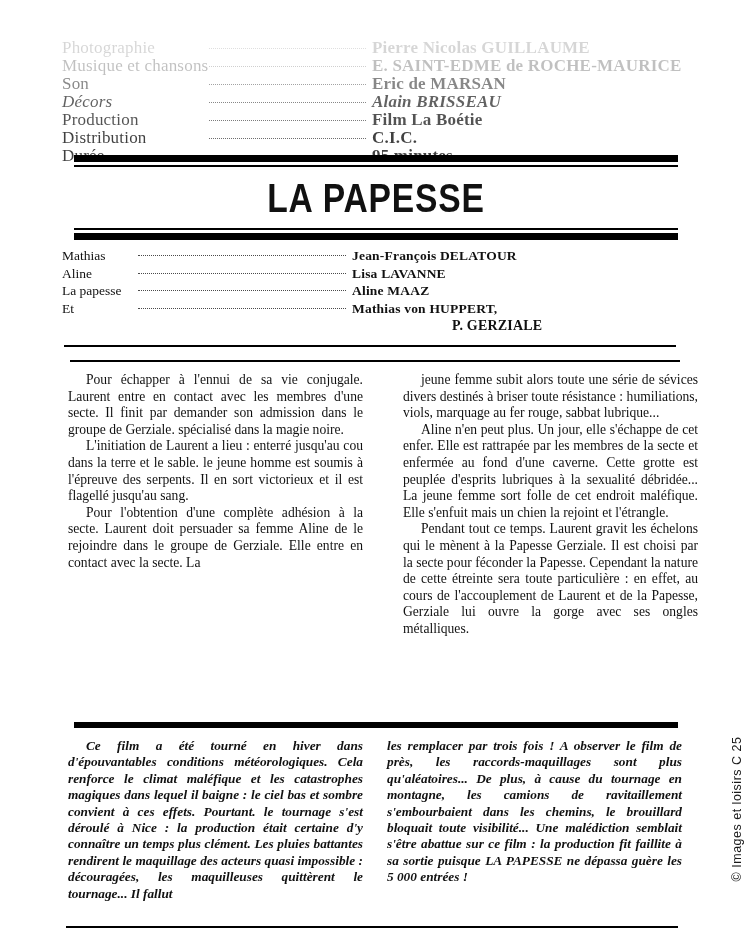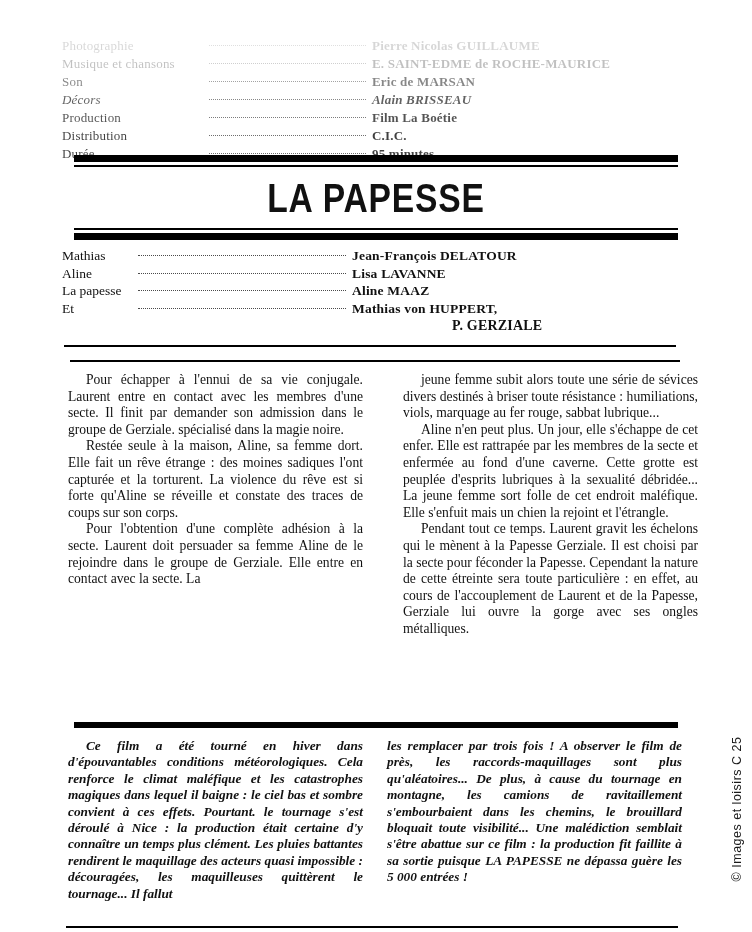--- a/index.html
+++ b/index.html
@@ -28,21 +28,21 @@
   .credits {
     position: absolute;
     left: 62px;
     top: 26px;
     width: 620px;
   }
   .credit-row {
     display: flex;
     align-items: baseline;
     height: 18px;
-    font-size: 13px;
+    font-size: 17px;
   }
   .credit-label {
     width: 145px;
     flex: 0 0 145px;
     white-space: nowrap;
     letter-spacing: .2px;
   }
   .credit-dots {
     flex: 1 1 auto;
     border-bottom: 1px dotted #4a4a4a;
@@ -292,21 +292,21 @@
       <span class="cast-value">P. GERZIALE</span>
     </div>
   </div>
 
   <div class="sep sep-cast"></div>
   <div class="sep sep-body-top"></div>
 
   <div class="body-cols">
     <div class="body-col">
       <p>Pour échapper à l'ennui de sa vie conjugale. Laurent entre en contact avec les membres d'une secte. Il finit par demander son admission dans le groupe de Gerziale. spécialisé dans la magie noire.</p>
-      <p>Restée seule à la maison, Aline, sa femme dort. Elle fait un rêve étrange : des moines sadiques l'ont capturée et la torturent. La violence du rêve est si forte qu'Aline se réveille et constate des traces de coups sur son corps.</p>
+      <p>L'initiation de Laurent a lieu : enterré jusqu'au cou dans la terre et le sable. le jeune homme est soumis à l'épreuve des serpents. Il en sort victorieux et il est flagellé jusqu'au sang.</p>
       <p>Pour l'obtention d'une complète adhésion à la secte. Laurent doit persuader sa femme Aline de le rejoindre dans le groupe de Gerziale. Elle entre en contact avec la secte. La</p>
     </div>
     <div class="body-col">
       <p>jeune femme subit alors toute une série de sévices divers destinés à briser toute résistance : humiliations, viols, marquage au fer rouge, sabbat lubrique...</p>
       <p>Aline n'en peut plus. Un jour, elle s'échappe de cet enfer. Elle est rattrapée par les membres de la secte et enfermée au fond d'une caverne. Cette grotte est peuplée d'esprits lubriques à la sexualité débridée... La jeune femme sort folle de cet endroit maléfique. Elle s'enfuit mais un chien la rejoint et l'étrangle.</p>
       <p>Pendant tout ce temps. Laurent gravit les échelons qui le mènent à la Papesse Gerziale. Il est choisi par la secte pour féconder la Papesse. Cependant la nature de cette étreinte sera toute particulière : en effet, au cours de l'accouplement de Laurent et de la Papesse, Gerziale lui ouvre la gorge avec ses ongles métalliques.</p>
     </div>
   </div>
 
   <div class="sep sep-heavy"></div>

